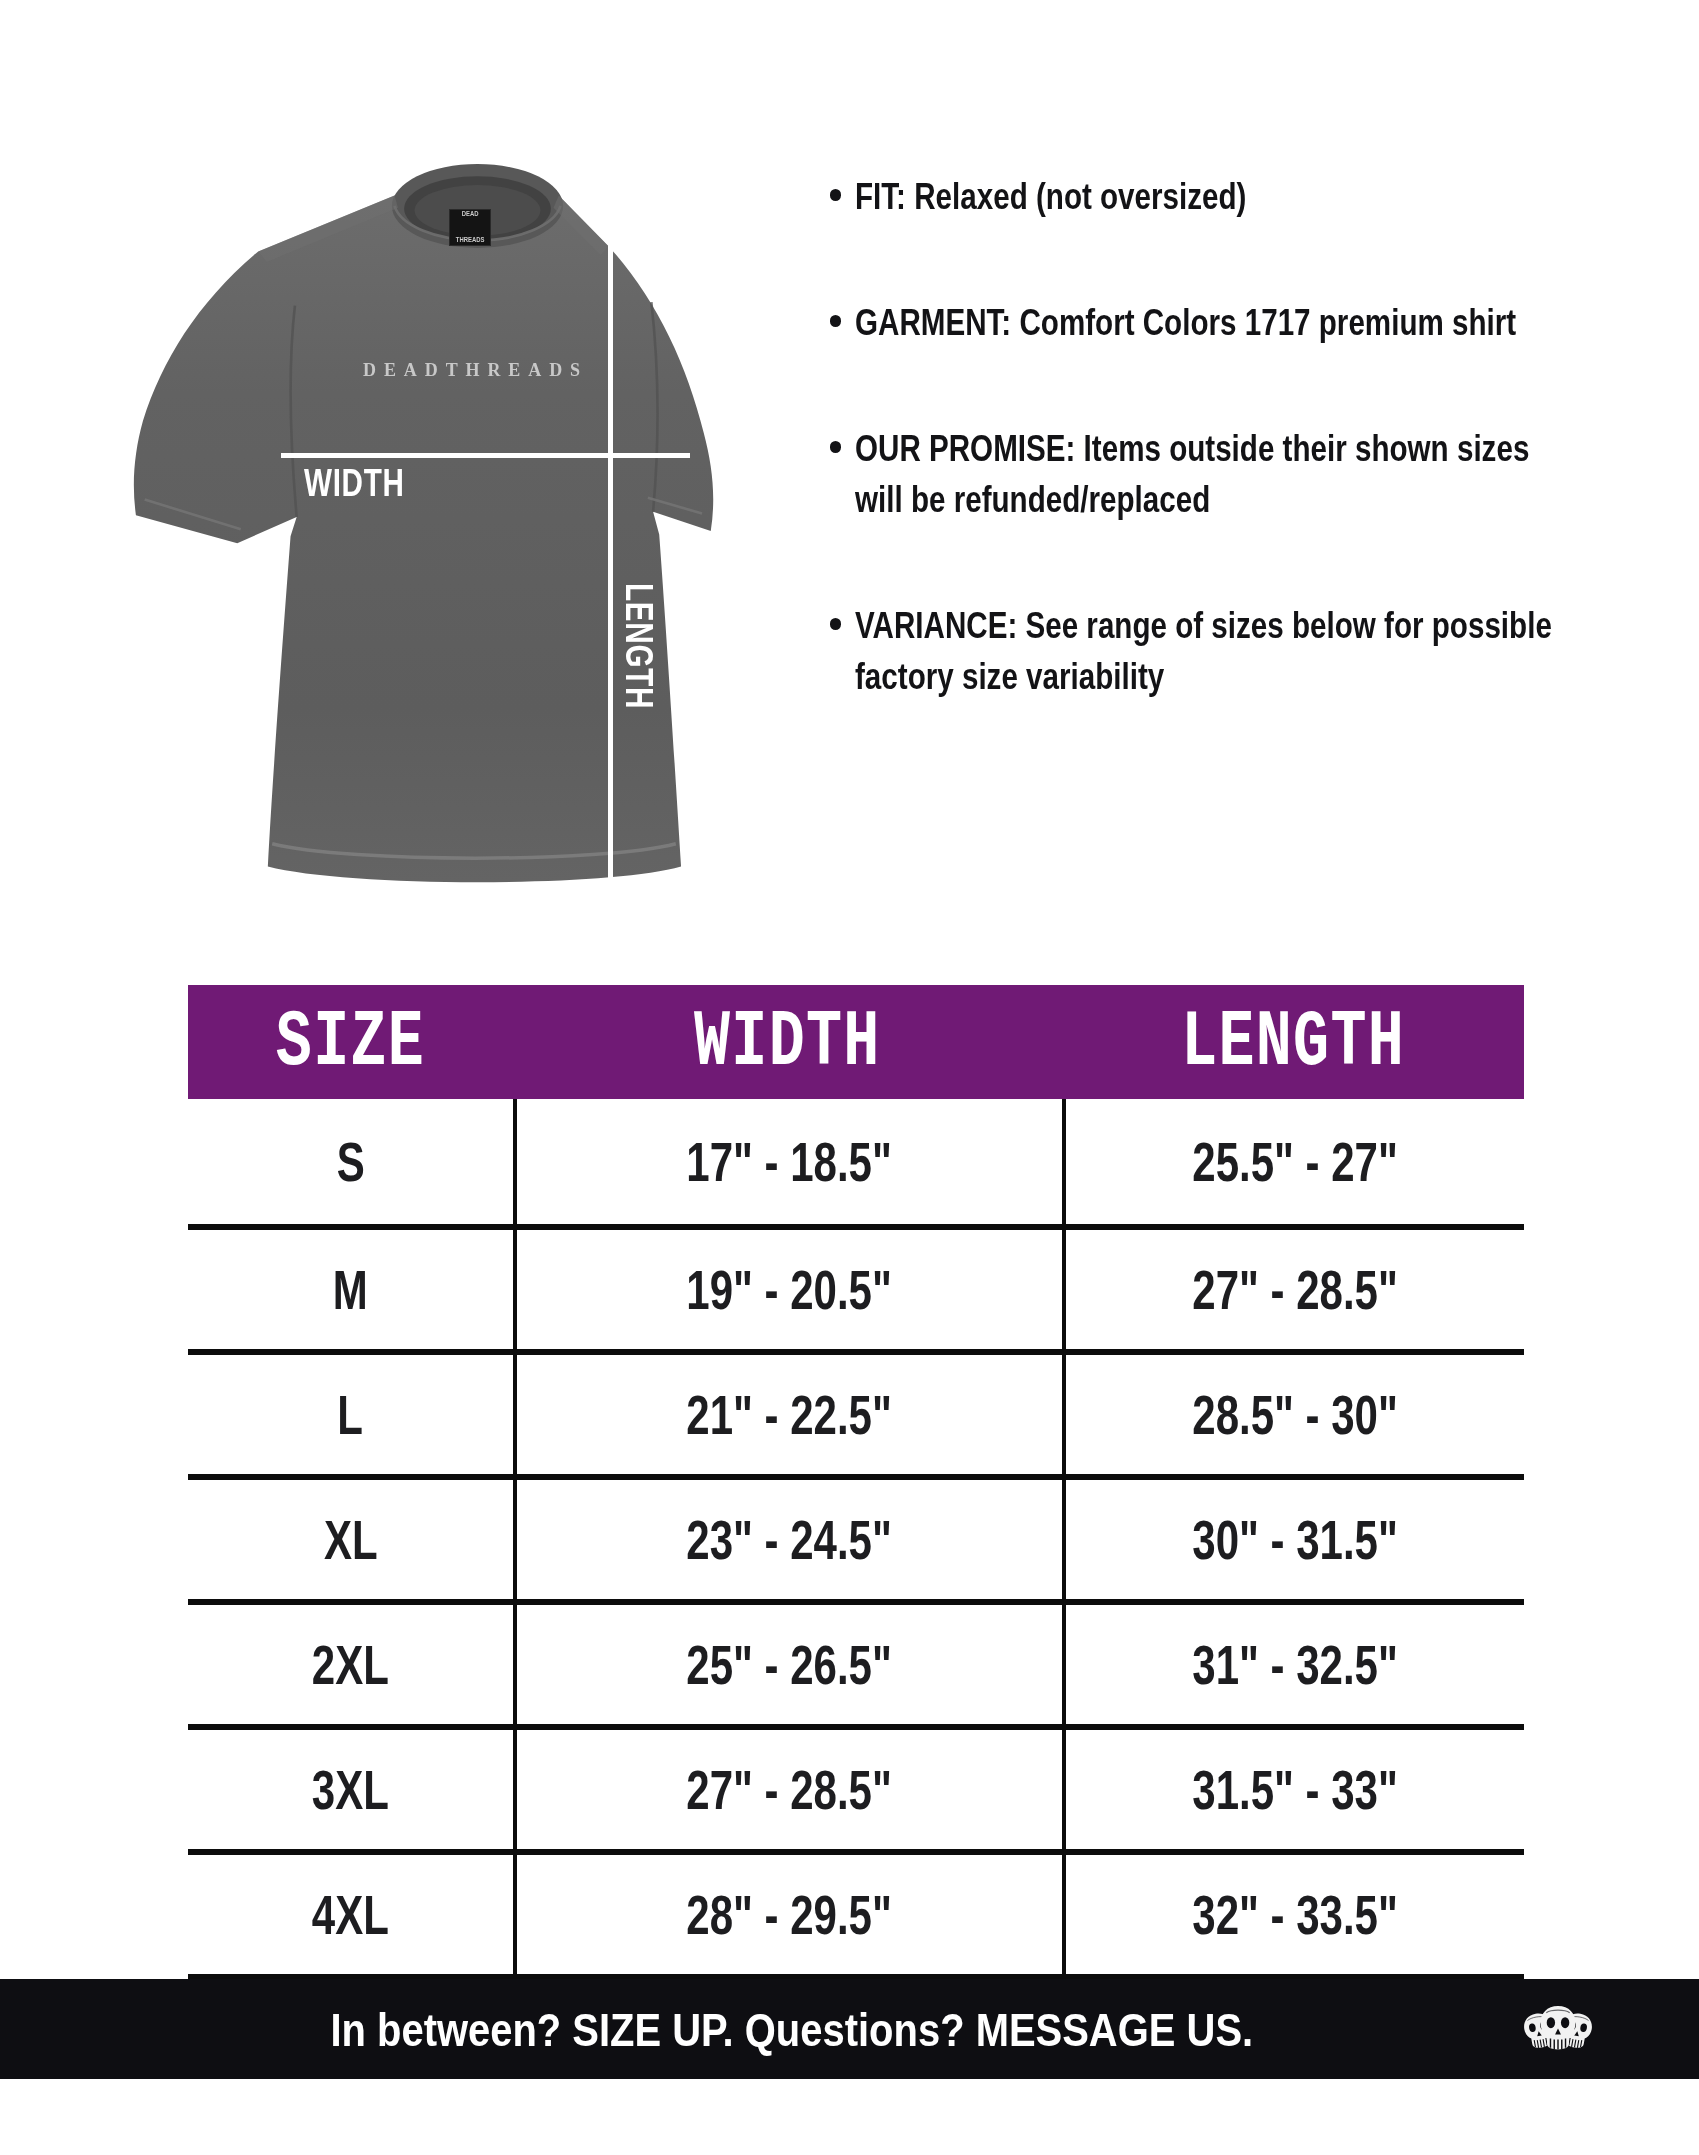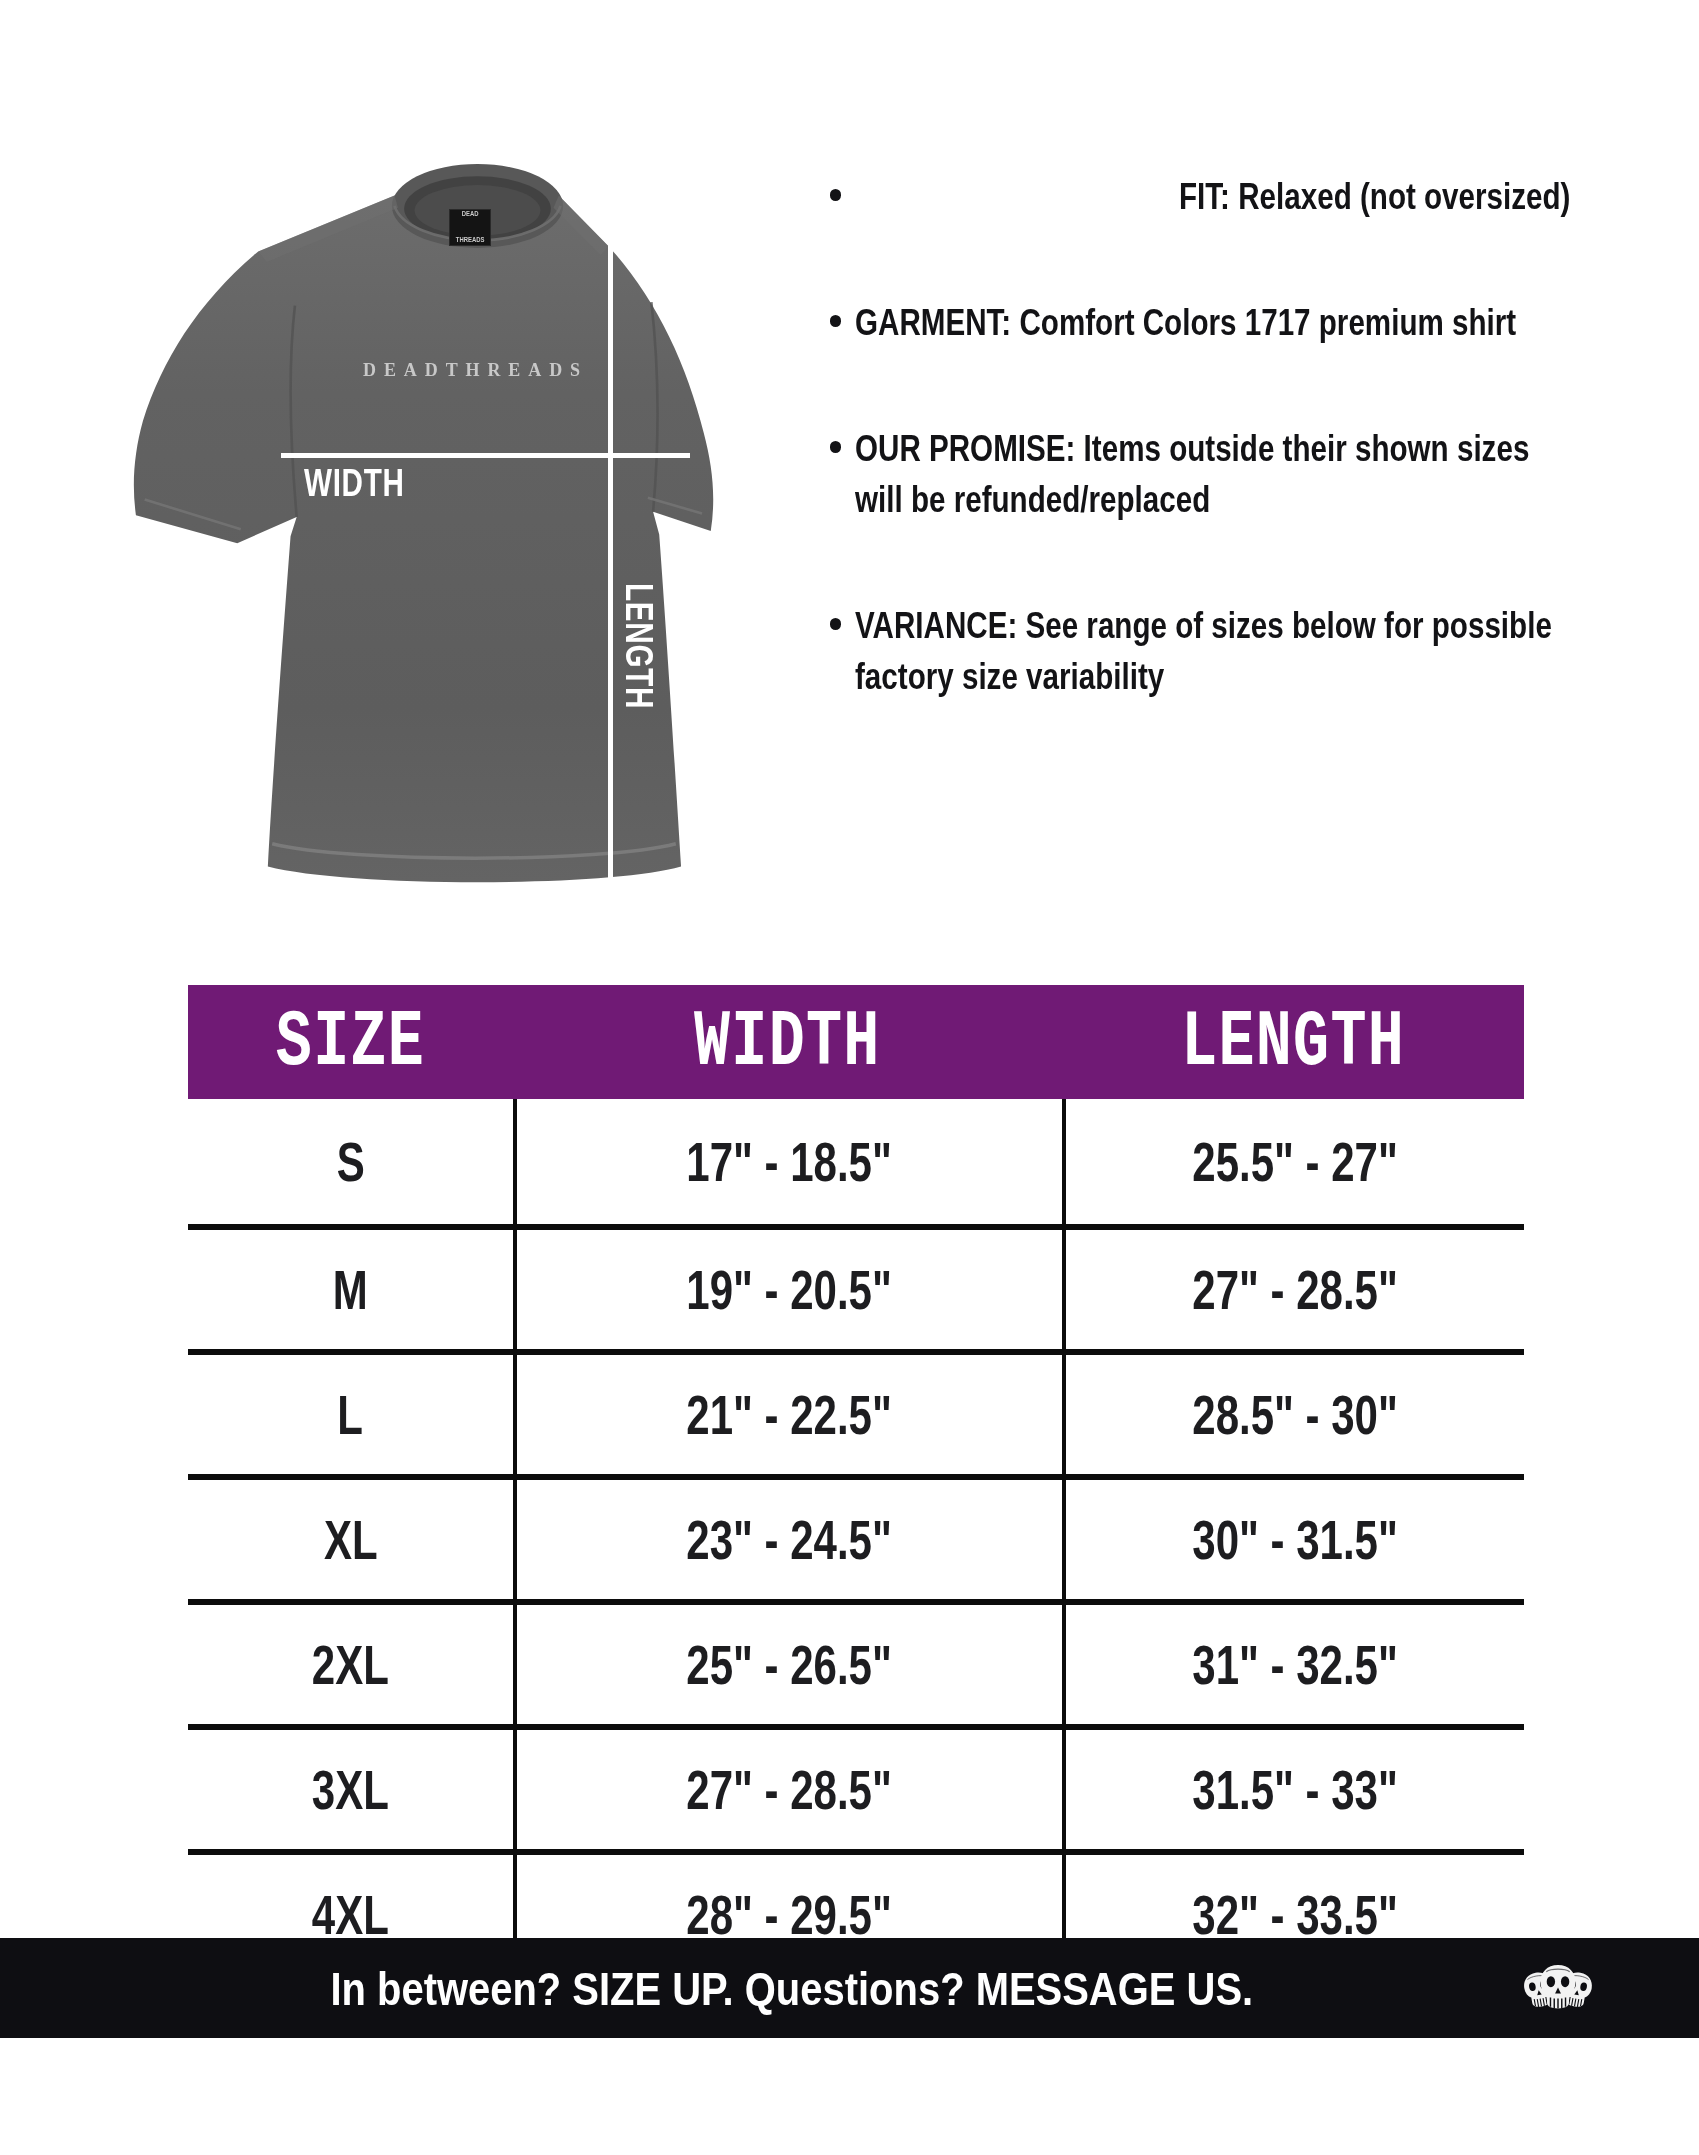--- a/index.html
+++ b/index.html
@@ -22,41 +22,41 @@
                 font-family:"Liberation Serif", serif; font-weight:bold; font-size:18px;
                 letter-spacing:7.9px; color:#c8c8c8; }
   .neck-tag { position:absolute; left:362px; top:87px; width:42px; height:37px; background:#141414;
               border:0.9px solid #2a2a2a; display:flex; flex-direction:column; align-items:center;
               justify-content:space-between; }
   .neck-tag span { color:#cccccc; font-size:7.9px; line-height:8.7px; font-weight:bold;
                    transform:scaleX(0.75); white-space:nowrap; }
 
   
   .bullets { position:absolute; left:830px; top:171px; width:838px; }
-  .bullet { display:flex; margin-bottom:75px;justify-content:space-between; }
+  .bullet { display:flex; margin-bottom:75px; }
   .dot { flex:none; width:11.4px; height:11.4px; border-radius:50%; background:#131316; margin:18.3px 14px 0 0; }
   .btext { font-weight:bold; font-size:37px; line-height:51px; color:#131316;
            transform:scaleX(0.8); transform-origin:left top; white-space:nowrap; }
 
   
   .size-table { position:absolute; left:188px; top:985px; width:1336px; }
   .thead { height:114px; background:#701a75; display:grid; grid-template-columns:325px 549px 462px;
            align-items:center; justify-items:center;font-family:Liberation Mono, monospace; }
   .thead .hcell { color:#ffffff; font-weight:bold; font-size:80px; letter-spacing:1.7px;
                   transform:scaleX(0.75); transform-origin:center center; white-space:nowrap; }
   .trow { display:grid; grid-template-columns:325px 549px 462px; height:125px; border-top:6.1px solid #0c0c0c; }
   .trow:first-of-type { border-top:none; }
   .tbody { border-bottom:7px solid #0c0c0c; }
   .tcell { display:flex; align-items:center; justify-content:center; }
   .tcell + .tcell { border-left:4.4px solid #0c0c0c; }
   .tcell span { font-weight:bold; font-size:56px; color:#1d1d20; transform:scaleX(0.75);
                 transform-origin:center center; white-space:nowrap; }
 
   
-  .footer { position:absolute; left:0; top:1938px; width:1700px; height:100px; background:#0e0e12; }
+  .footer { position:absolute; left:0; top:1979px; width:1700px; height:100px; background:#0e0e12; }
   .footer-text { position:absolute; left:0; top:0; width:1583px; height:100px; display:flex;
                  align-items:center; justify-content:center; }
   .footer-text span { color:#ffffff; font-weight:bold; font-size:47px; transform:scaleX(0.85);
                       transform-origin:center center; white-space:nowrap; }
   .skull { position:absolute; right:101px; top:12.2px; width:82px; height:75px; }
 </style>
 </head>
 <body>
 
 <div class="page">

